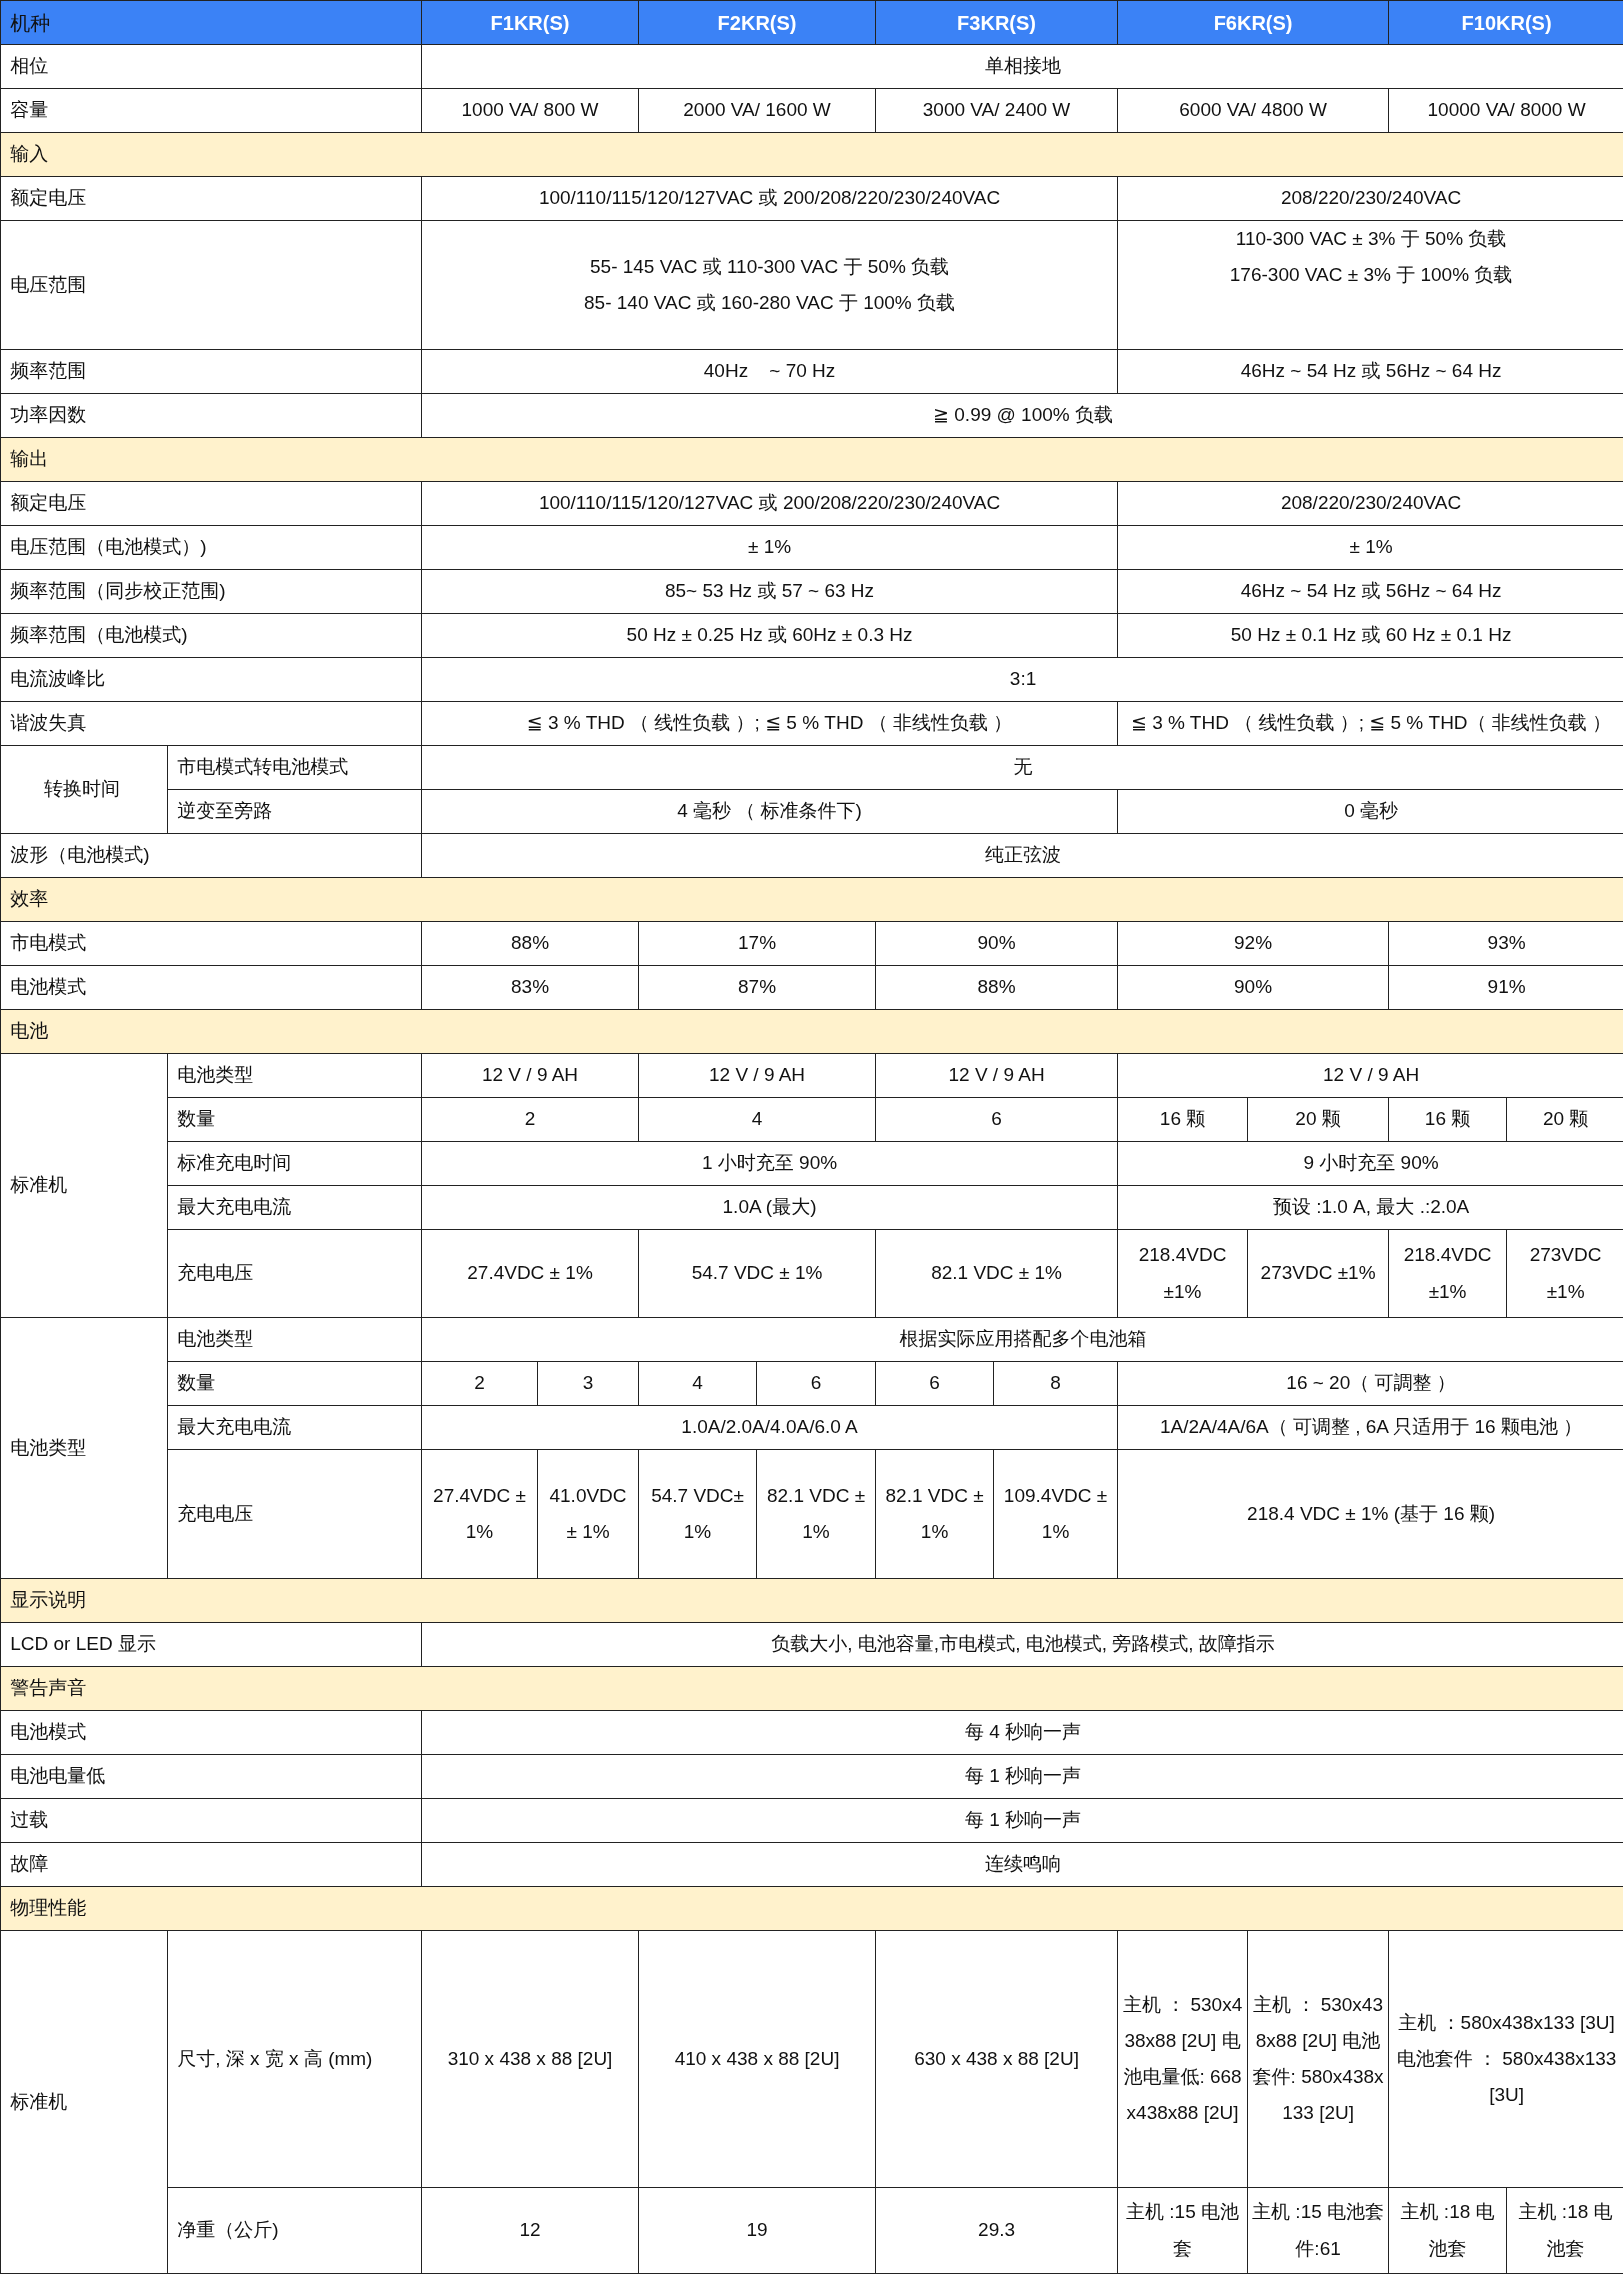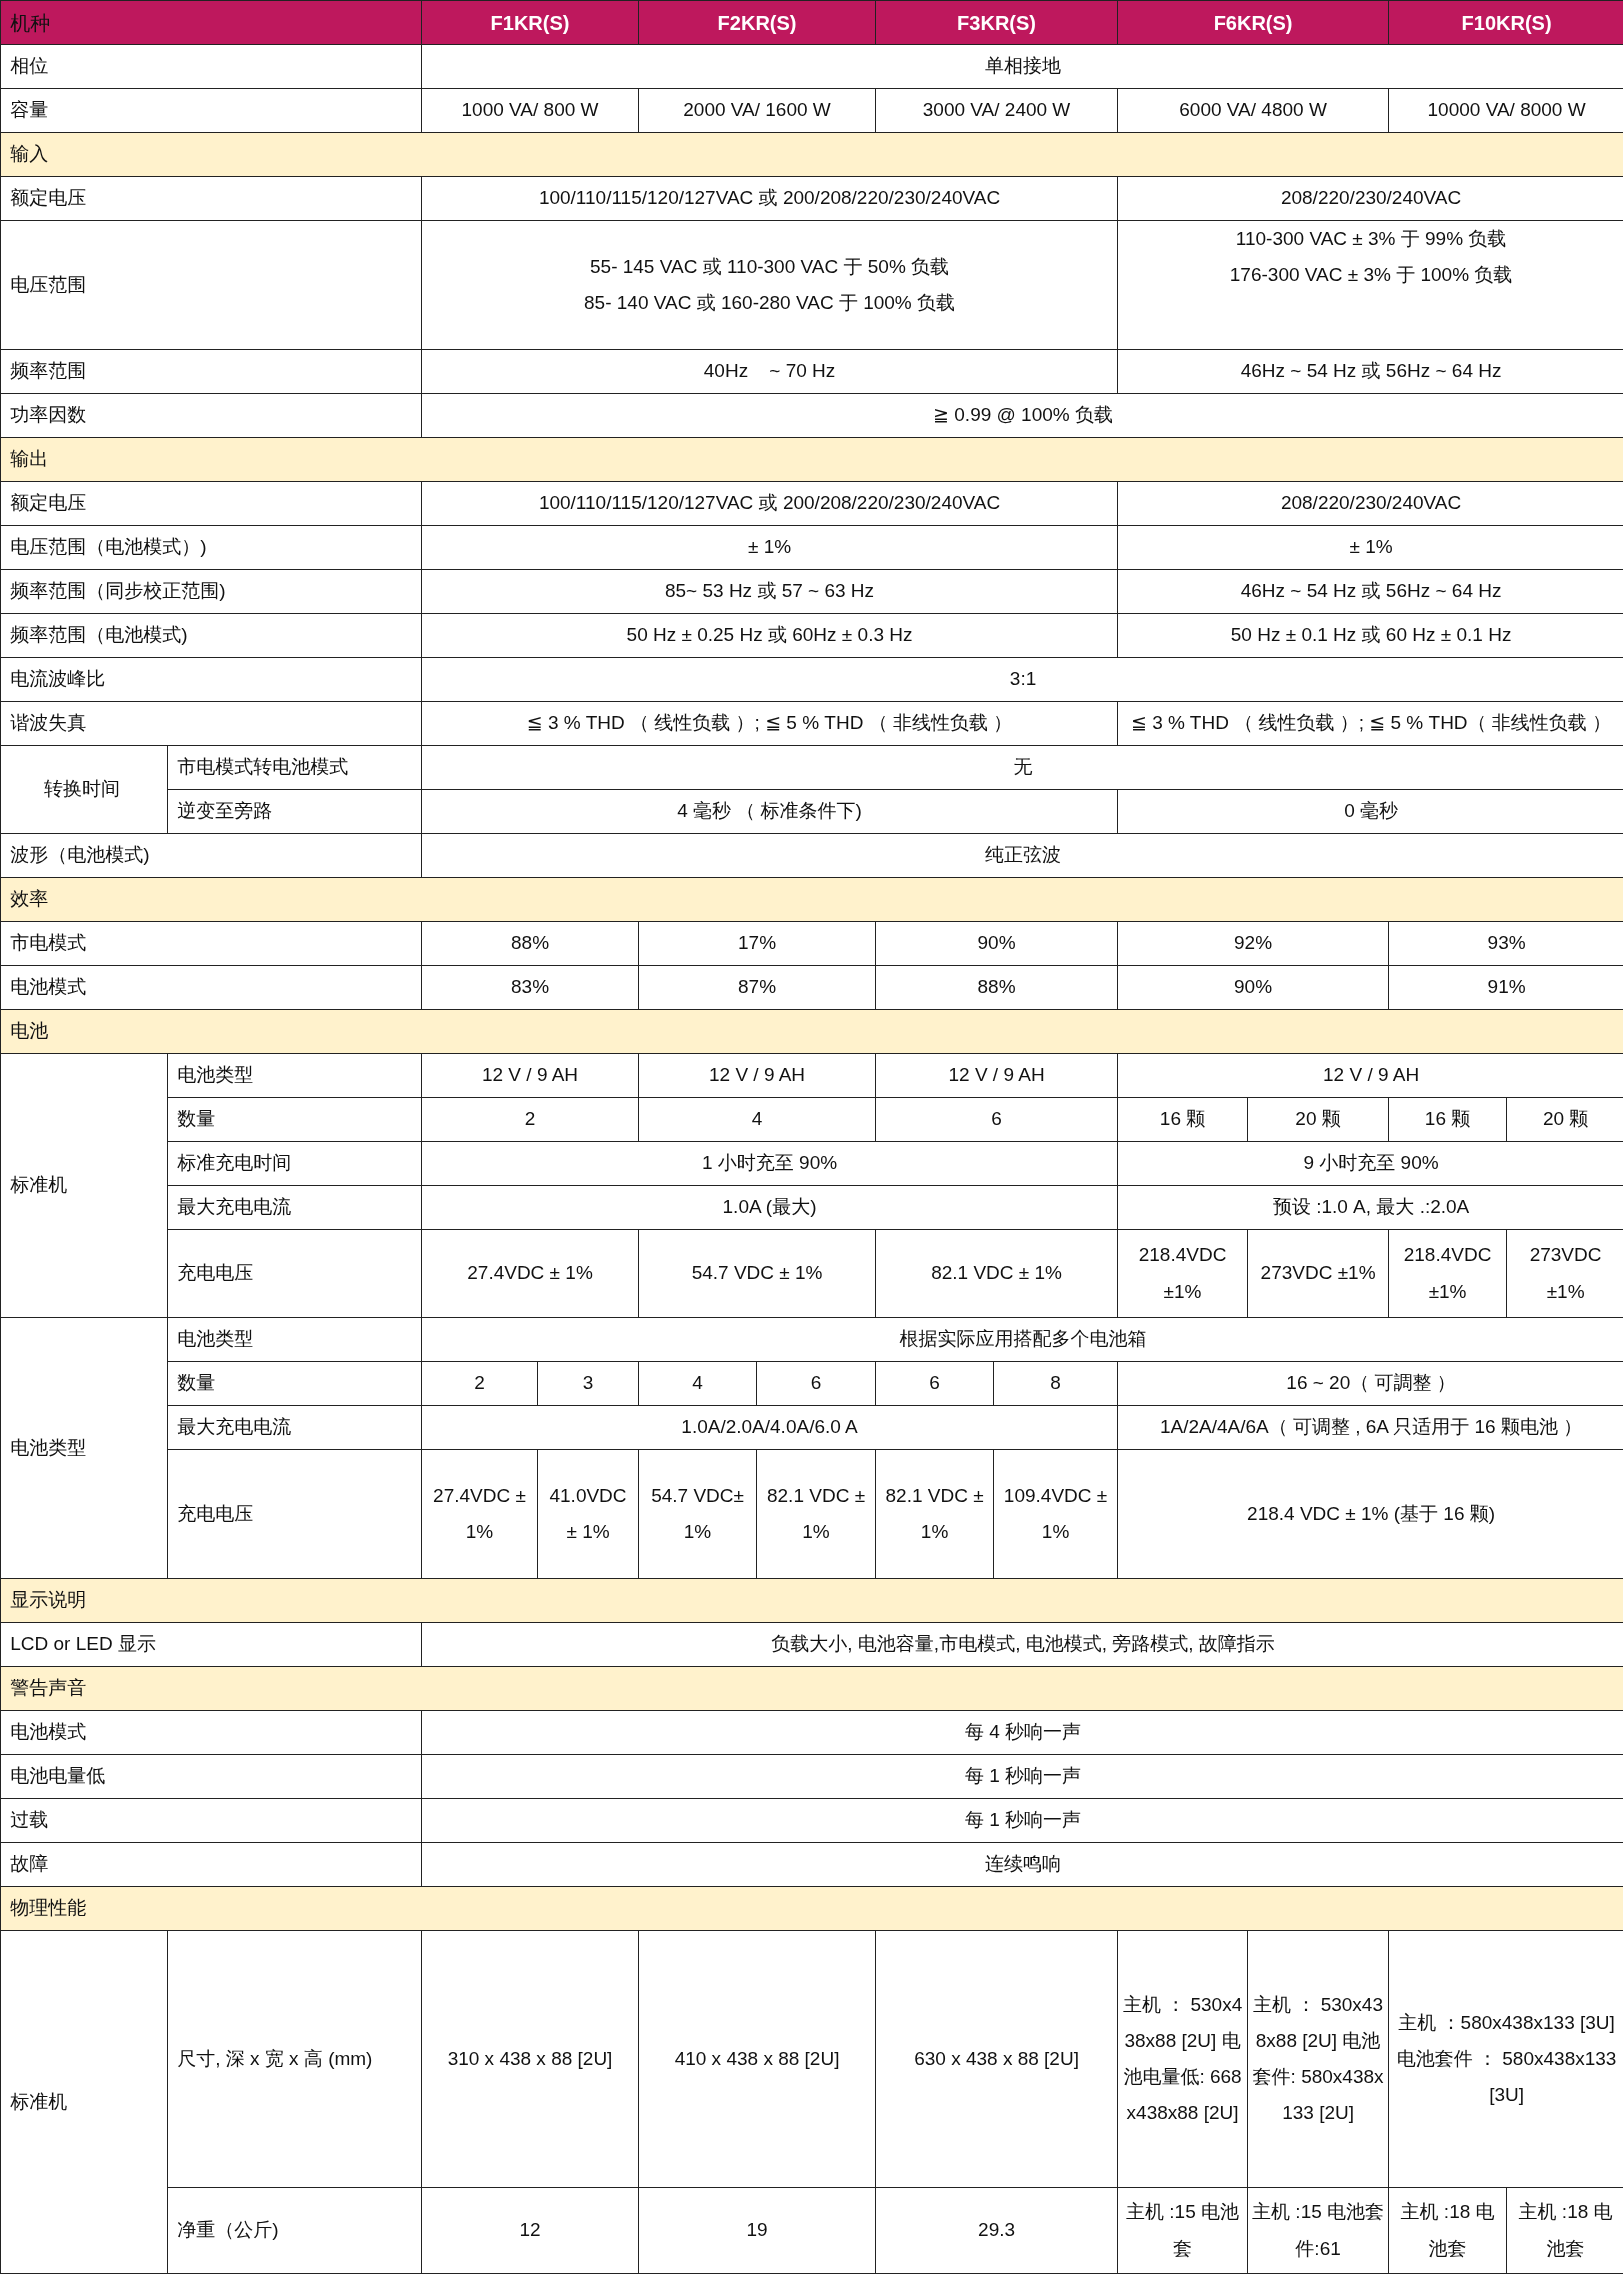--- a/index.html
+++ b/index.html
@@ -6,21 +6,21 @@
   body { width: 1623px; height: 2295px; position: relative; overflow: hidden;
          font-family: "Liberation Sans", "DejaVu Sans", sans-serif; color: #111; }
   table.spec { border-collapse: collapse; table-layout: fixed; width: 1623px;
                position: absolute; left: 0; top: 0; }
   table.spec td { border: 1.3px solid #222; font-size: 19px; line-height: 1.9;
                   text-align: center; vertical-align: middle; padding: 0 3.9px;
                   overflow: hidden; word-break: break-all; }
   table.spec td.lbl { text-align: left; padding-left: 9.2px; }
   table.spec td.grp { text-align: left; padding-left: 9.2px; }
   table.spec td.grp.c { text-align: center; padding-left: 0; }
-  tr.hdr td { background: #be185d; color: #ffffff; font-weight: bold; font-size: 20px; }
+  tr.hdr td { background: #3b82f6; color: #ffffff; font-weight: bold; font-size: 20px; }
   tr.hdr td.lbl { color: #111; font-weight: normal; }
   tr.sec td { background: #FFF2CC; text-align: left; padding-left: 9.2px; }
   tr.r67 { height: 44px; }
   .multi { line-height: 43px; }
   td.tight { line-height: 43px; }
 </style>
 </head>
 <body>
 
 <table class="spec">
@@ -70,21 +70,21 @@
     <td colspan="6">100/110/115/120/127VAC  或  200/208/220/230/240VAC</td>
     <td colspan="4">208/220/230/240VAC</td>
   </tr>
   <tr style="height:129px">
     <td class="lbl" colspan="2">电压范围</td>
     <td colspan="6" class="multi">
       <div>55- 145 VAC  或  110-300 VAC  于  50%  负载</div>
       <div>85- 140 VAC  或  160-280 VAC  于  100%  负载</div>
     </td>
     <td colspan="4" class="multi" style="vertical-align:top">
-      <div>110-300 VAC ± 3%  于  99%  负载</div>
+      <div>110-300 VAC ± 3%  于  50%  负载</div>
       <div>176-300 VAC ± 3%  于  100%  负载</div>
     </td>
   </tr>
   <tr class="r67">
     <td class="lbl" colspan="2">频率范围</td>
     <td colspan="6" style="white-space:pre">40Hz    ~ 70 Hz</td>
     <td colspan="4">46Hz ~ 54 Hz  或  56Hz ~ 64 Hz</td>
   </tr>
   <tr class="r67">
     <td class="lbl" colspan="2">功率因数</td>

